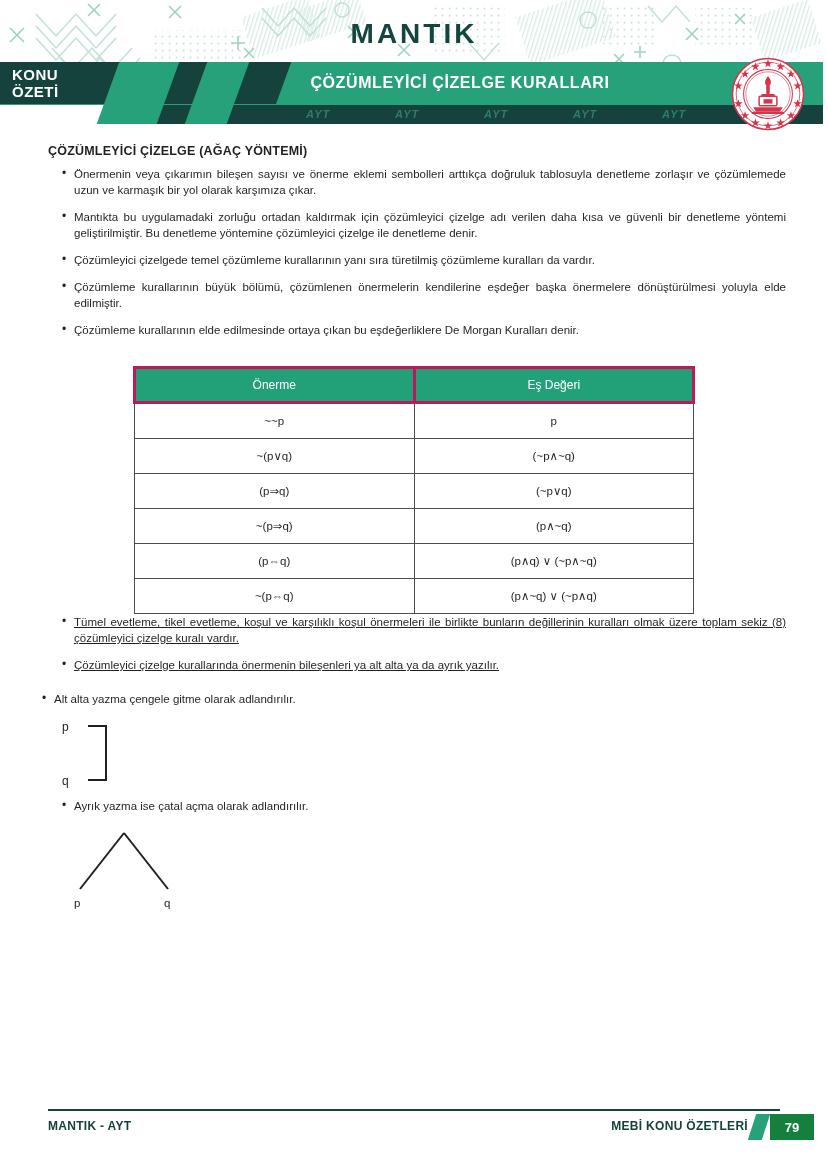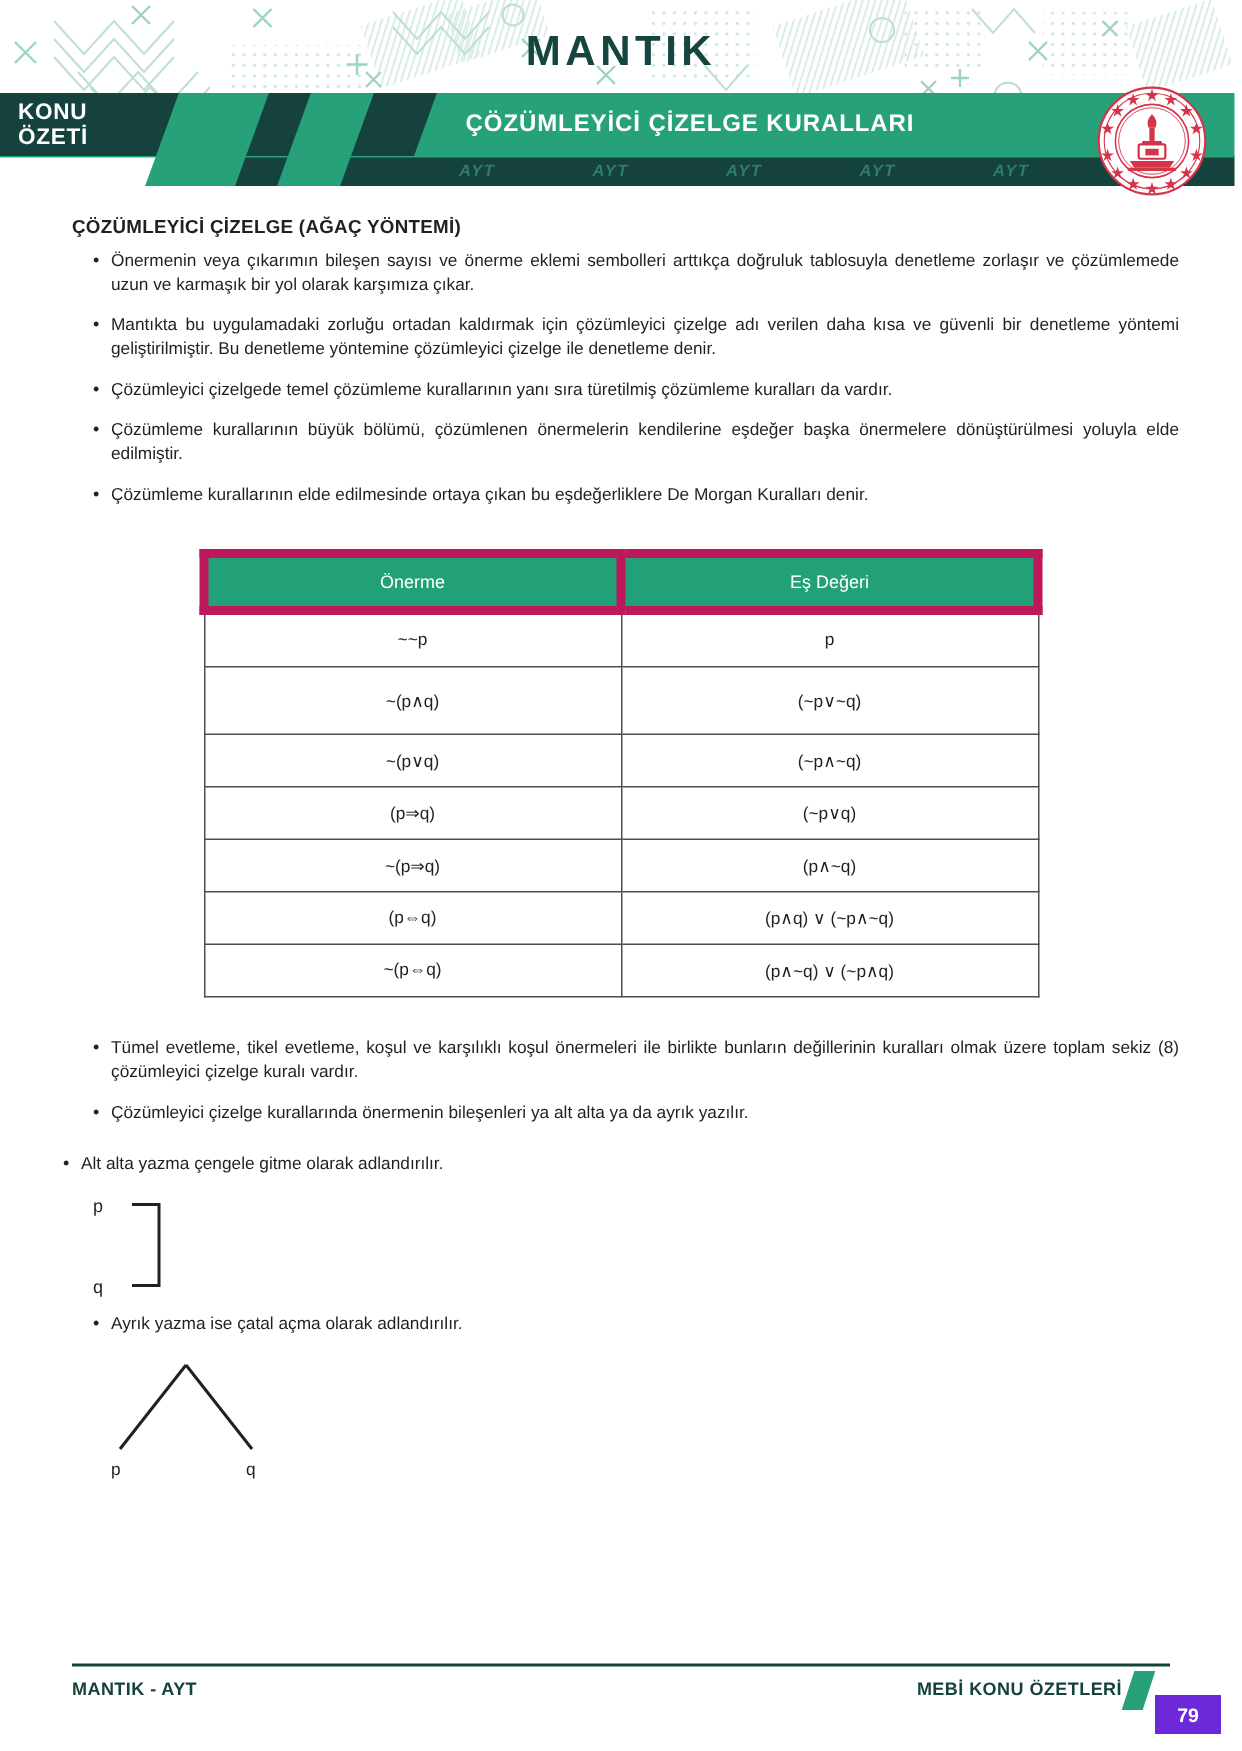--- a/index.html
+++ b/index.html
@@ -221,21 +221,21 @@
   table.eq-table {
     border-collapse: collapse;
     width: 562px;
     table-layout: fixed;
   }
   table.eq-table th {
     background: #22a179;
     color: #ffffff;
     font-size: 12px;
     font-weight: normal;
-    border: 6px solid #be185d;
+    border: 3px solid #be185d;
     height: 30px;
     text-align: center;
   }
   table.eq-table td {
     border: 1px solid #4d4d4d;
     text-align: center;
     font-size: 11.5px;
     color: #231f20;
     height: 32px;
     background: #ffffff;
@@ -305,24 +305,24 @@
     right: 62px;
     top: 5px;
     width: 14px;
     height: 26px;
     background: #27a17a;
     transform: skewX(-18deg);
   }
   .footer-page {
     position: absolute;
     right: 14px;
-    top: 21px;
+    top: 5px;
     width: 44px;
     height: 26px;
-    background: #6d28d9;
+    background: #15803d;
     color: #ffffff;
     font-size: 13px;
     font-weight: bold;
     display: flex;
     align-items: center;
     justify-content: center;
   }
 </style>
 </head>
 <body>
@@ -484,24 +484,20 @@
         <tr>
           <th>Önerme</th>
           <th>Eş Değeri</th>
         </tr>
       </thead>
       <tbody id="eq-table-body">
           <tr>
             <td>~~p</td>
             <td>p</td>
           </tr>
-          <tr class="tall">
-            <td>~(p∧q)</td>
-            <td>(~p∨~q)</td>
-          </tr>
           <tr>
             <td>~(p∨q)</td>
             <td>(~p∧~q)</td>
           </tr>
           <tr>
             <td>(p⇒q)</td>
             <td>(~p∨q)</td>
           </tr>
           <tr>
             <td>~(p⇒q)</td>
@@ -512,21 +508,21 @@
             <td>(p∧q) ∨ (~p∧~q)</td>
           </tr>
           <tr>
             <td>~(p⇔q)</td>
             <td>(p∧~q) ∨ (~p∧q)</td>
           </tr>
         </tbody>
     </table>
   </div>
 
-  <ul class="bullets" id="bullets-bottom" style="margin-top:26px;">
+  <ul class="bullets" id="bullets-bottom" style="text-decoration:underline;">
       <li>Tümel evetleme, tikel evetleme, koşul ve karşılıklı koşul önermeleri ile birlikte bunların değillerinin kuralları olmak üzere toplam sekiz (8) çözümleyici çizelge kuralı vardır.</li>
       <li>Çözümleyici çizelge kurallarında önermenin bileşenleri ya alt alta ya da ayrık yazılır.</li>
     </ul>
 
   <ul class="bullets" style="margin-top:18px;padding-left:42px;">
     <li id="bullet-hook">Alt alta yazma çengele gitme olarak adlandırılır.</li>
   </ul>
 
   <div class="hook-diagram">
     <span class="lbl" style="left:0px; top:2px;">p</span>

